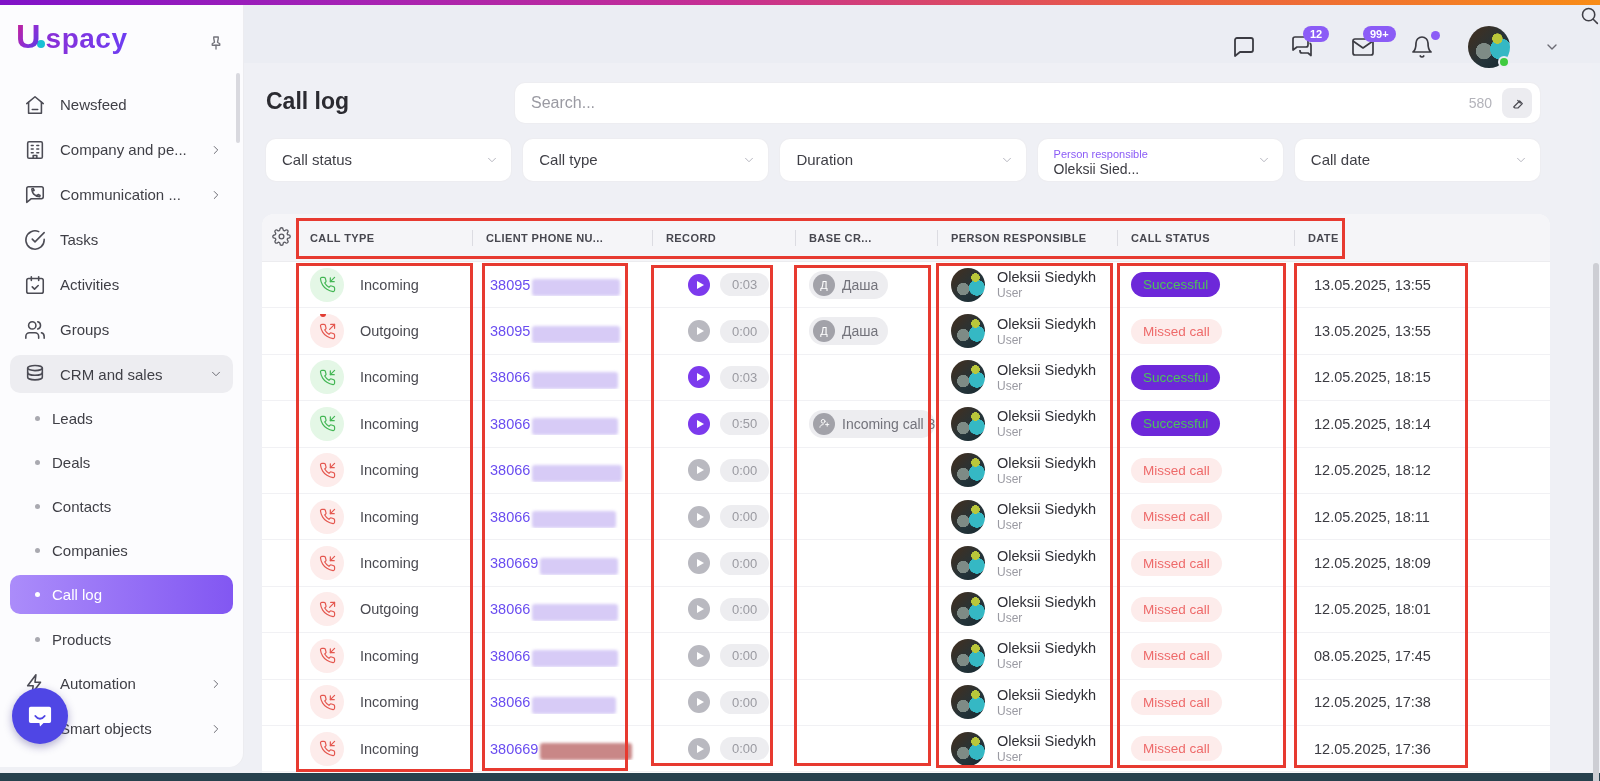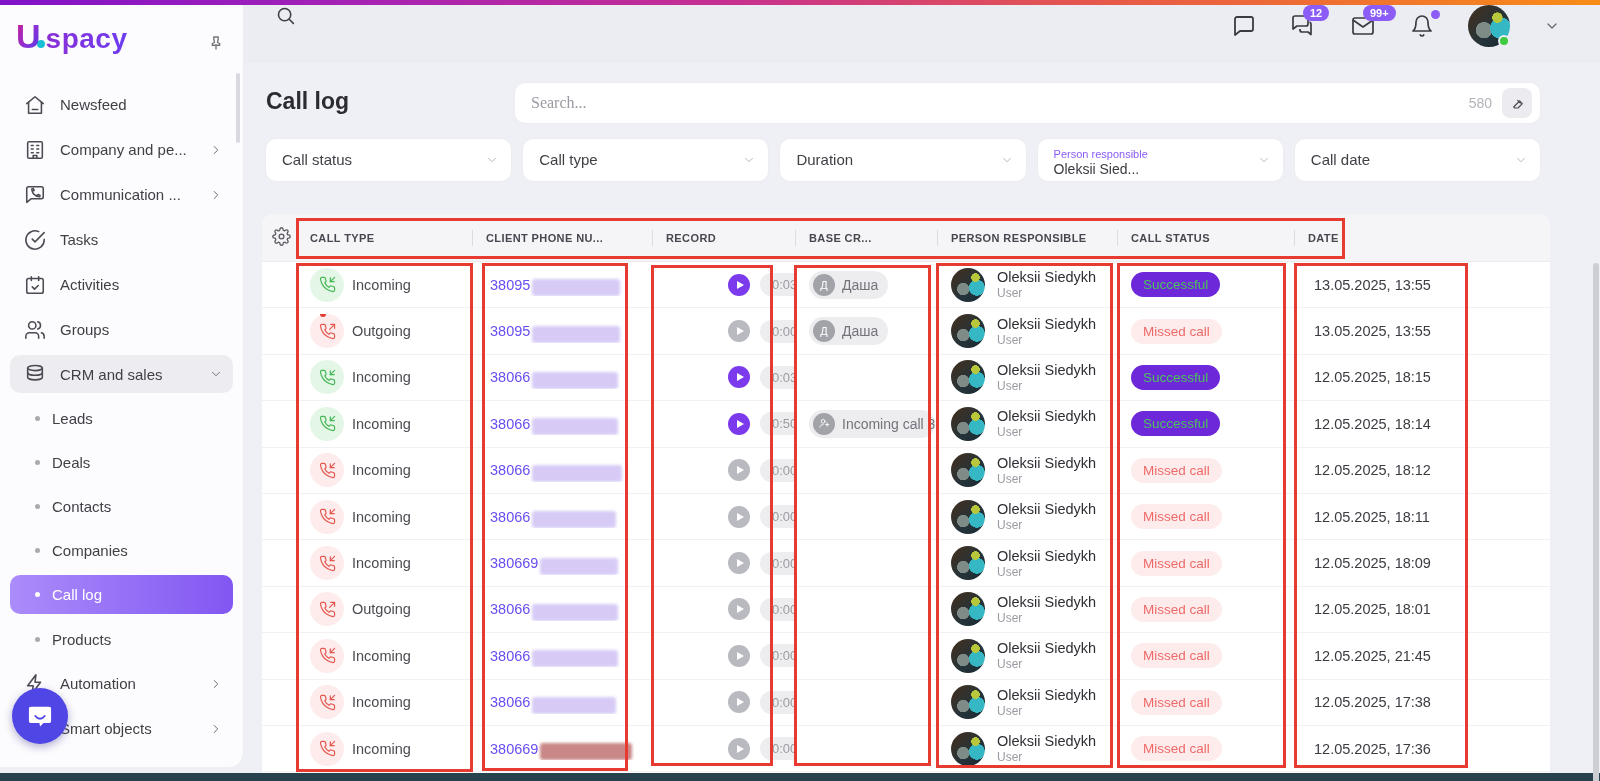--- a/index.html
+++ b/index.html
@@ -42,21 +42,21 @@
   .sb-sub .dot { width:5px; height:5px; border-radius:50%; background:#a9a9b0; flex:none; }
   .sb-sub.active { background:linear-gradient(90deg,#ab8cfa,#8257f2); color:#fff; height:39px; margin:3px 0; }
   .sb-sub.active .dot { background:#fff; }
 
   #chat-fab { position:absolute; left:12px; top:688px; width:56px; height:56px; border-radius:50%;
     background:#4f46e5; z-index:20; display:flex; align-items:center; justify-content:center;
     box-shadow:0 3px 8px rgba(40,30,120,.35); cursor:pointer; }
 
   
   #topbar { position:absolute; left:243px; top:5px; width:1357px; height:58px; background:#ebedf3;
-    display:flex; align-items:flex-start; }
+    display:flex; align-items:flex-end;flex-direction:column; }
   .tb-search { margin-left:32px; color:#3f3f46; cursor:pointer; }
   .tb-right { margin-left:auto; display:flex; align-items:center; gap:34px; padding-right:40px; }
   .tb-ic { position:relative; color:#3b3b42; cursor:pointer; }
   .badge { position:absolute; top:-9px; left:13px; background:#8b5cf6; color:#fff; font-size:11px;
     font-weight:700; border-radius:10px; padding:2px 7px; line-height:12px; }
   .bell-dot { position:absolute; top:-4px; right:-6px; width:9px; height:9px; border-radius:50%; background:#8b5cf6; }
   .tb-avatar { width:42px; height:42px; border-radius:50%; position:relative; cursor:pointer;
     background:
       radial-gradient(circle at 70% 30%, #b9c73a 0 12%, transparent 13%),
       radial-gradient(circle at 78% 55%, #35b8c4 0 26%, transparent 27%),
@@ -65,21 +65,21 @@
   .tb-avatar .on { position:absolute; right:0; bottom:0; width:12px; height:12px; border-radius:50%;
     background:#3fcb3f; border:2px solid #ebedf3; }
   .tb-chev { color:#6b6b73; cursor:pointer; }
 
   
   #page-title { position:absolute; left:266px; top:88px; font-size:23px; font-weight:700; color:#2b2b31; z-index:2; }
   #search-wrap { position:absolute; left:515px; top:83px; width:1025px; height:40px; background:#fff;
     border-radius:10px; display:flex; align-items:center; padding:0 8px 0 16px; z-index:2;
     box-shadow:0 0 0 1px #ededf1; }
   #search-input { flex:1; border:none; outline:none; font-size:16px; color:#3f3f46; background:transparent;
-    font-family:Liberation Serif, serif; }
+    font-family:Liberation Sans, sans-serif; }
   #search-input::placeholder { color:#9a9aa2; }
   #search-count { color:#b3b3ba; font-size:14px; margin-right:10px; }
   #search-clear { width:30px; height:30px; border-radius:8px; background:#ececf0; display:flex;
     align-items:center; justify-content:center; color:#4b4b52; cursor:pointer; }
 
   
   #filters { position:absolute; left:266px; top:139px; width:1274px; height:42px; display:flex; gap:12px; z-index:2; }
   .filter { flex:1; background:#fff; border-radius:10px; display:flex; align-items:center;
     padding:0 12px 0 16px; cursor:pointer; box-shadow:0 0 0 1px #ededf1; }
   .filter .fcol { flex:1; overflow:hidden; }
@@ -94,32 +94,32 @@
   #thead { height:48px; background:#f5f5f8; display:grid;
     grid-template-columns:34px 176px 180px 143px 142px 180px 177px 1fr;
     align-items:center; border-bottom:1px solid #ececef; }
   .th { font-size:11px; font-weight:700; letter-spacing:.4px; color:#47474f; padding-left:14px;
     position:relative; white-space:nowrap; }
   .th .vdiv { position:absolute; left:0; top:50%; transform:translateY(-50%); width:1px; height:16px; background:#dcdce2; }
   #tbody { background:#fff; }
   .trow { display:grid; grid-template-columns:34px 176px 180px 143px 142px 180px 177px 1fr;
     height:46.4px; align-items:center; border-bottom:1px solid #f1f1f4; background:#fff; cursor:pointer; }
   .cell { padding-left:14px; display:flex; align-items:center; overflow:hidden; }
-  .ctype { gap:8px;text-align:right; }
+  .ctype { gap:16px;text-align:right; }
   .cicon { width:34px; height:34px; border-radius:50%; display:flex; align-items:center; justify-content:center;
     position:relative; flex:none; }
   .cicon.ok { background:#e4f7e6; color:#43b654; }
   .cicon.miss { background:#fdeceb; color:#e4574f; }
   .cicon .ndot { position:absolute; top:-3px; left:10px; width:6px; height:6px; border-radius:50%; background:#e23b31; }
   .ctype .clabel { font-size:14.5px; color:#4b4b52; }
   .cphone { padding-left:18px; gap:2px; }
   .pnum { color:#6a4df0; font-size:14.5px; white-space:nowrap; }
   .pblur { height:17px; border-radius:3px; background:#d7cbf6; filter:blur(1.5px); margin-top:6px; }
   .pblur.red { background:#c98787; }
-  .crec { padding-left:36px; gap:10px;margin-left:40px; }
+  .crec { padding-left:36px; gap:10px; }
   .play { width:22px; height:22px; border-radius:50%; display:flex; align-items:center; justify-content:center; flex:none; }
   .play.on { background:#7c3aed; }
   .play.off { background:#b9b9c0; }
   .play .tri { width:0; height:0; border-left:7px solid #fff; border-top:4.5px solid transparent;
     border-bottom:4.5px solid transparent; margin-left:2px; }
   .dur { background:#ededf0; color:#9a9aa1; font-size:13px; border-radius:12px; padding:4px 12px; }
   .bpill { display:flex; align-items:center; gap:7px; background:#ededf0; border-radius:15px;
     padding:3px 10px 3px 4px; max-width:126px; overflow:hidden; }
   .bpill .bav { width:22px; height:22px; border-radius:50%; background:#a2a2a9; color:#fff; font-size:11px;
     display:flex; align-items:center; justify-content:center; flex:none; }
@@ -766,21 +766,21 @@
     <div class="cell cperson">
       <span class="pavatar"></span>
       <span>
             <div class="pname">Oleksii Siedykh</div>
       <div class="prole">User</div>
           </span>
     </div>
     <div class="cell">
       <span class="spill miss">Missed call</span>
     </div>
-    <div class="cell cdate">12.05.2025, 21:45</div>
+    <div class="cell cdate">08.05.2025, 17:45</div>
       </div>
       <div class="trow">
     <div class="cell"></div>
     <div class="cell ctype">
       <span class="cicon miss">
             <svg width="17" height="17" viewBox="0 0 24 24" fill="none" stroke="currentColor" stroke-width="1.7" stroke-linecap="round" stroke-linejoin="round">
               <path d="M22 16.92v3a2 2 0 0 1-2.18 2 19.79 19.79 0 0 1-8.63-3.07 19.5 19.5 0 0 1-6-6 19.79 19.79 0 0 1-3.07-8.67A2 2 0 0 1 4.11 2h3a2 2 0 0 1 2 1.72 12.84 12.84 0 0 0 .7 2.81 2 2 0 0 1-.45 2.11L8.09 9.91a16 16 0 0 0 6 6l1.27-1.27a2 2 0 0 1 2.11-.45 12.84 12.84 0 0 0 2.81.7A2 2 0 0 1 22 16.92z"></path>
               <polyline points="16,2.5 16,8 21.5,8"></polyline>
               <line x1="22" y1="2" x2="16" y2="8"></line>
             </svg>

